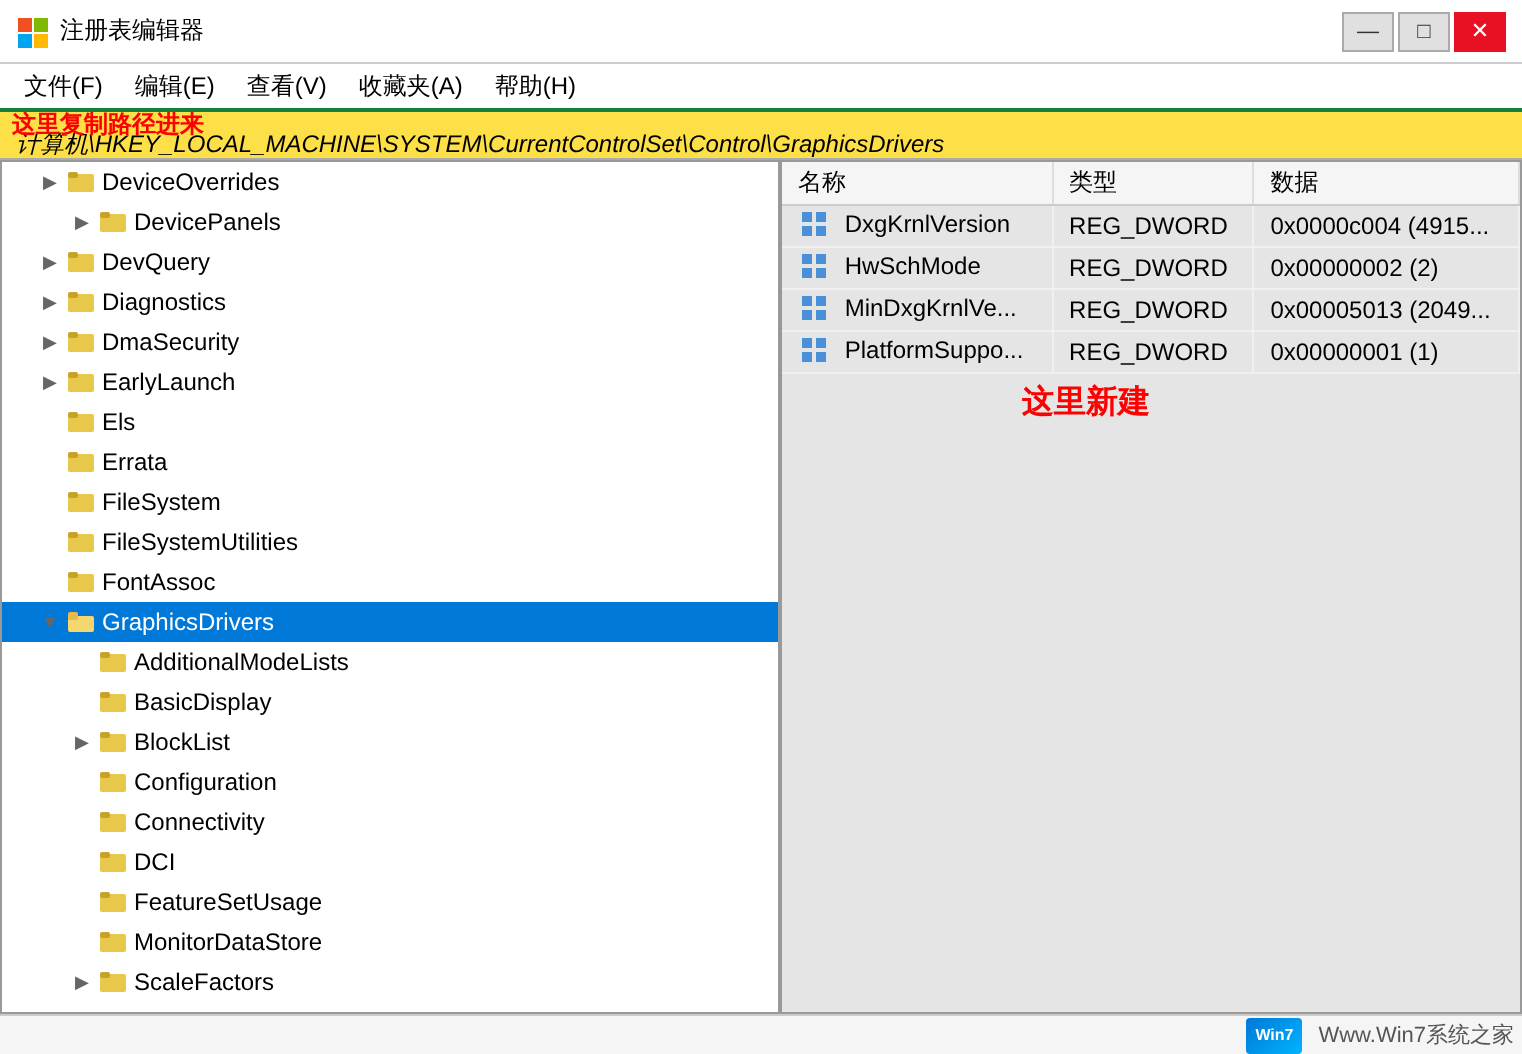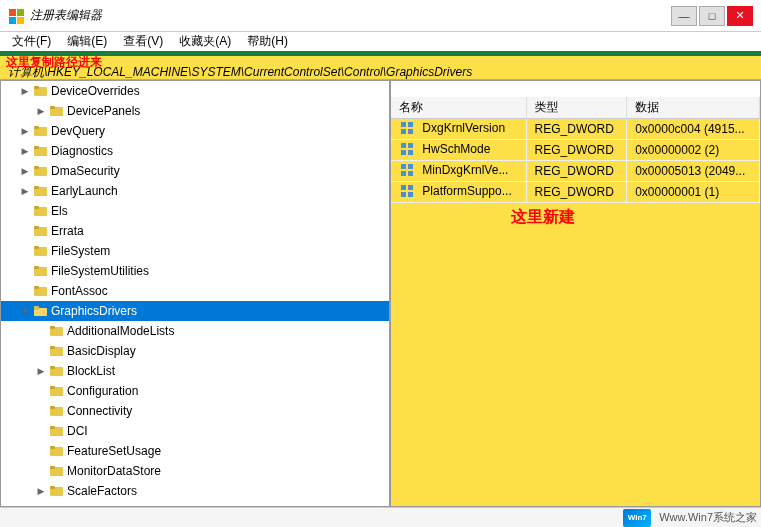--- a/index.html
+++ b/index.html
@@ -27,21 +27,20 @@
       align-items: center;
       gap: 6px;
     }
     .title-icon {
       width: 16px;
       height: 16px;
     }
     .title-text {
       font-size: 12px;
       color: #000;
-      font-style: italic;
     }
     .title-controls {
       display: flex;
       gap: 2px;
     }
     .title-btn {
       width: 26px;
       height: 20px;
       background: #e0e0e0;
       border: 1px solid #aaa;
@@ -54,21 +53,21 @@
     }
     .title-btn.close-btn {
       background: #e81123;
       color: #fff;
       border-color: #e81123;
     }
 
     
     .menu-bar {
       background: #fff;
-      border-bottom: 5px solid #15803d;
+      border-bottom: 2px solid #15803d;
       display: flex;
       align-items: center;
       padding: 2px 4px;
       height: 24px;
     }
     .menu-item {
       padding: 2px 8px;
       font-size: 12px;
       color: #000;
       cursor: pointer;
@@ -161,23 +160,22 @@
     }
     .tree-label {
       font-size: 12px;
     }
 
     
     .right-pane {
       flex: 1;
       overflow-y: auto;
       overflow-x: auto;
-      background: #fde047;
+      background: #e5e5e5;
       position: relative;
-      margin-top: 16px;
     }
 
     .reg-table {
       width: 100%;
       border-collapse: collapse;
     }
     .reg-table th {
       background: #f5f5f5;
       border-bottom: 1px solid #ccc;
       border-right: 1px solid #ddd;

